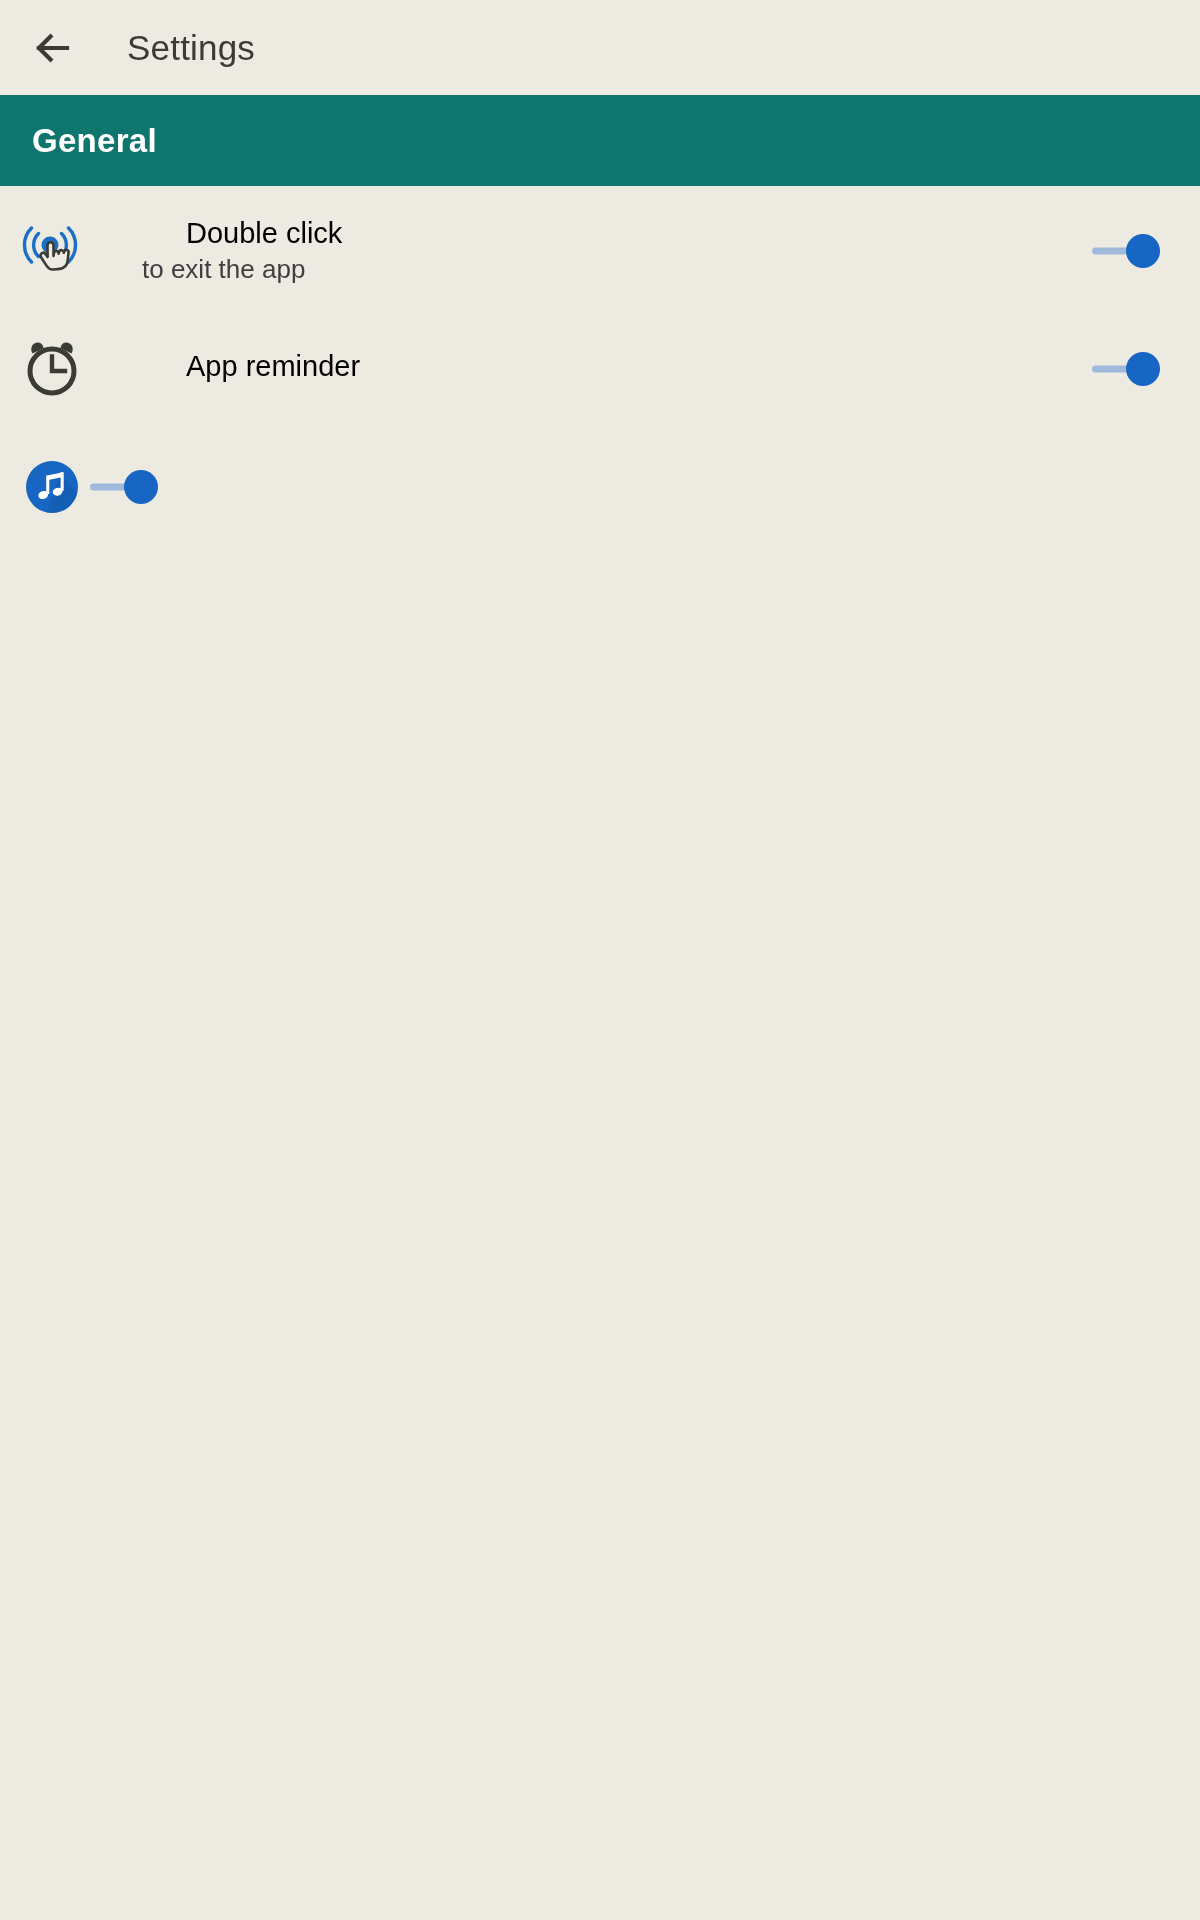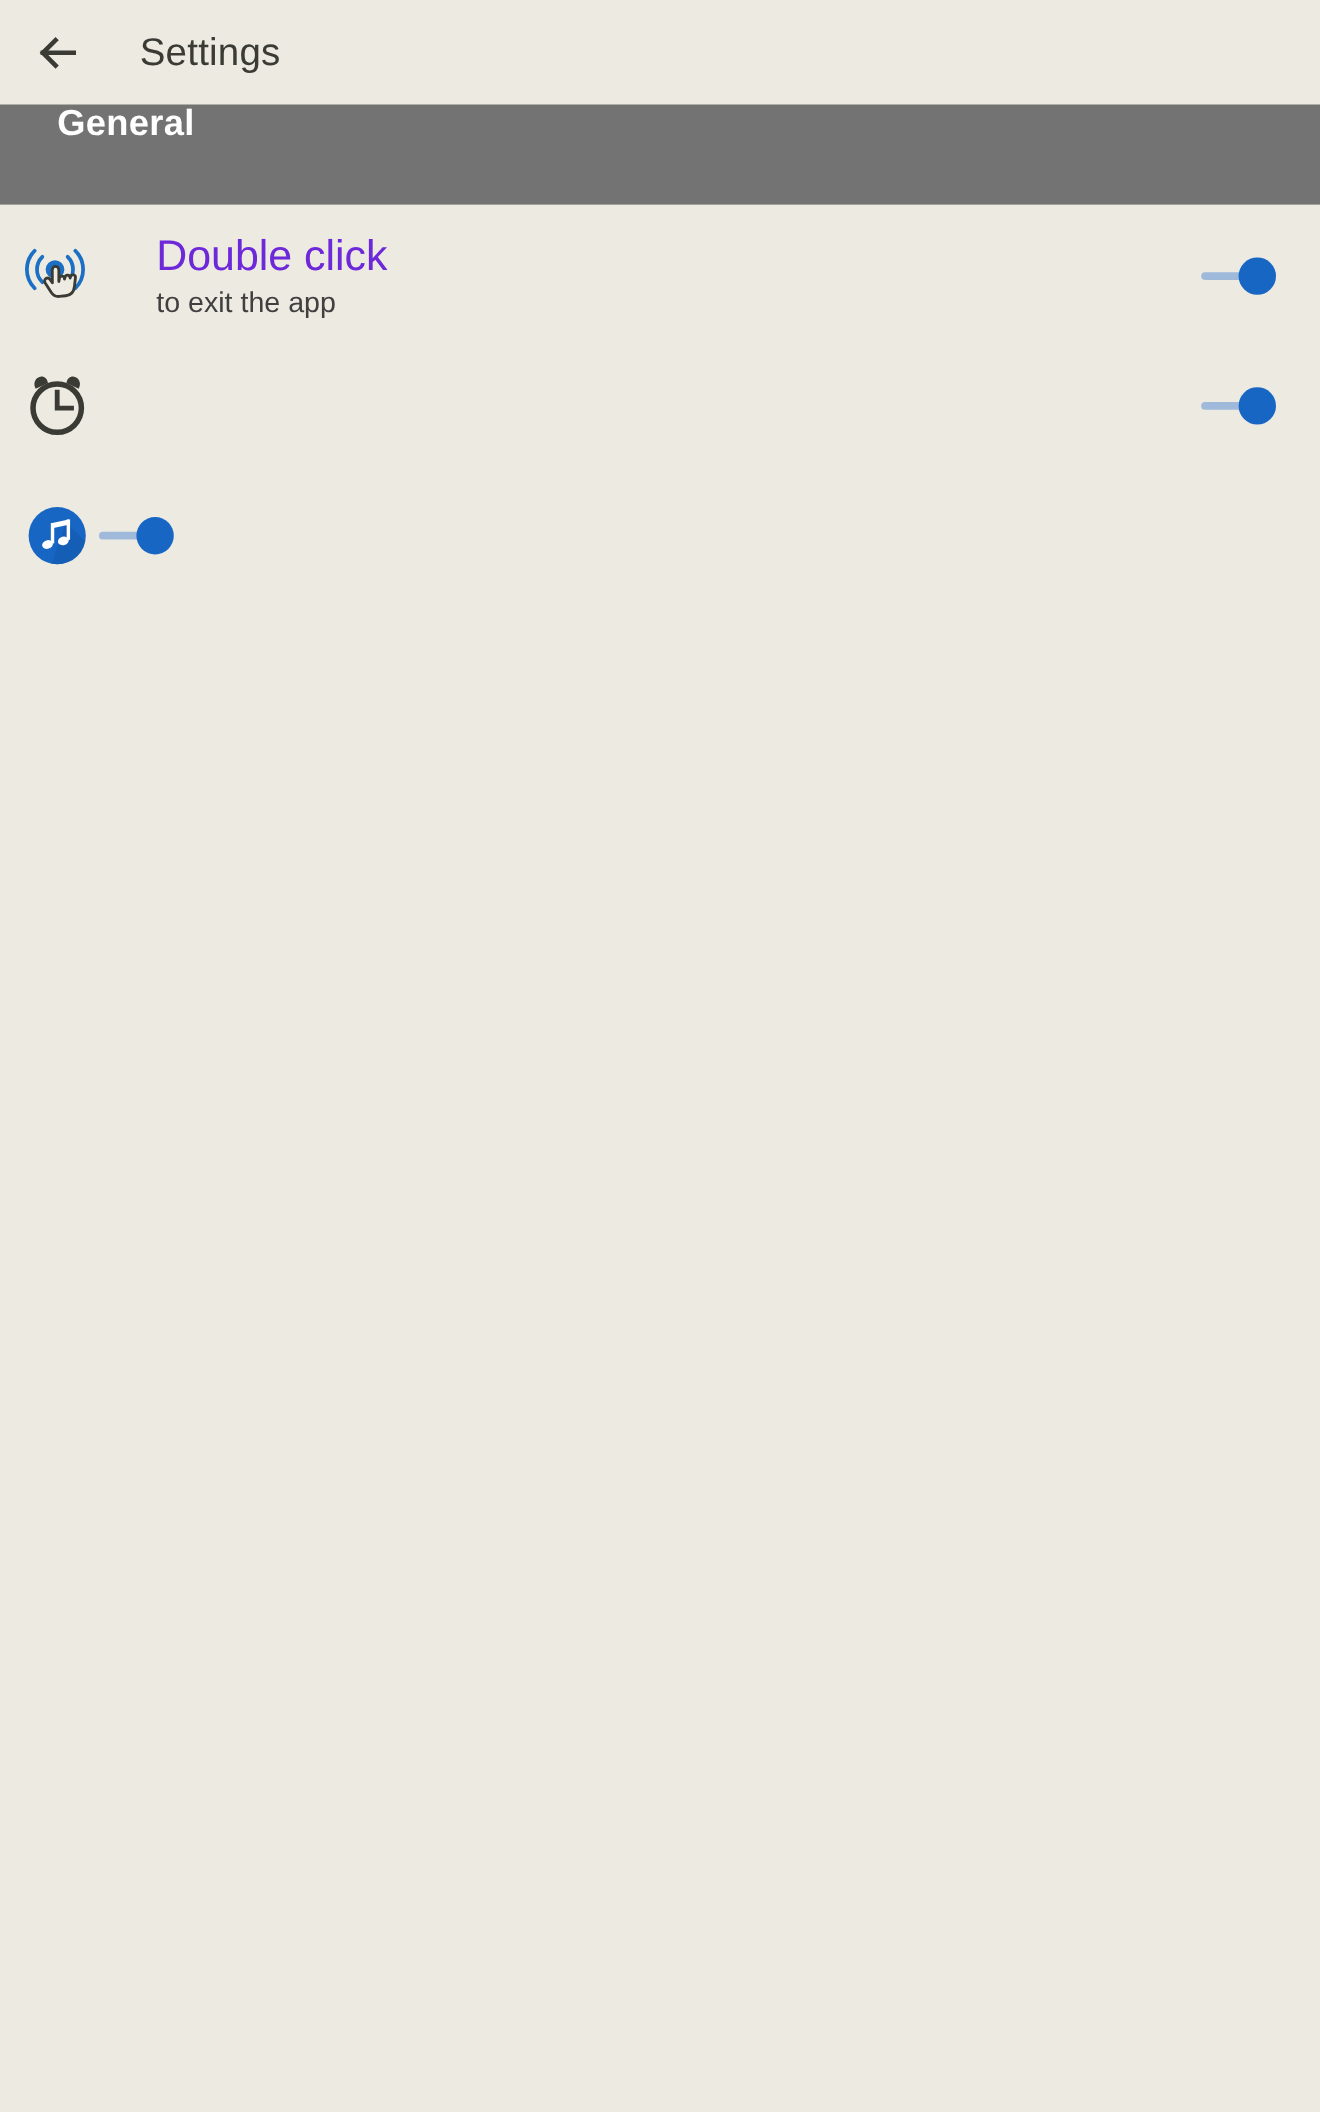--- a/index.html
+++ b/index.html
@@ -38,24 +38,24 @@
     margin-left: 47px;
     font-size: 35px;
     color: #3B3B36;
     letter-spacing: 0.2px;
     line-height: 1;
   }
 
   
   .section-banner {
     height: 91px;
-    background: #737373;
-    display: flex;
-    align-items: flex-start;
-    padding-left: 52px;
+    background: #0f766e;
+    display: flex;
+    align-items: center;
+    padding-left: 32px;
     box-sizing: border-box;
   }
   .section-banner-label {
     color: #FFFFFF;
     font-size: 33px;
     font-weight: bold;
     letter-spacing: 0.3px;
     line-height: 1;
   }
 
@@ -82,24 +82,25 @@
   .row-icon svg { display: block; }
 
   .row-text {
     flex: 1 1 auto;
     margin-left: 52px;
     display: flex;
     flex-direction: column;
     justify-content: center;
   }
   .row-title {
-    font-size: 39px;
-    color: #6d28d9;
+    font-size: 29px;
+    color: #000000;
     line-height: 1.15;
     margin-bottom: 5px;
+    margin-left: 44px;
   }
   .row-subtitle {
     font-size: 26px;
     color: #404040;
     line-height: 1.15;
   }
 
   
   .toggle {
     flex: 0 0 auto;
@@ -190,20 +191,21 @@
 
         <path d="M16.5 20.5 c-2.5-4.5-1.0-9.0 2.8-10.6 c3.8-1.6 7.6 0.6 8.3 5.2 z" fill="#3B3B36"></path>
         <path d="M55.5 20.5 c2.5-4.5 1.0-9.0-2.8-10.6 c-3.8-1.6-7.6 0.6-8.3 5.2 z" fill="#3B3B36"></path>
 
         <circle cx="36" cy="38" r="22" fill="none" stroke="#3B3B36" stroke-width="5"></circle>
 
         <path d="M36 23.5 L36 38 L49 38" fill="none" stroke="#3B3B36" stroke-width="4.4" stroke-linecap="square" stroke-linejoin="miter"></path>
       </svg>
     </div>
     <div class="row-text">
+      <div class="row-title">App reminder</div>
     </div>
     <div class="toggle">
       <span class="toggle-track"></span>
       <span class="toggle-thumb"></span>
     </div>
   </div>
 
   <div class="setting-row">
     <div class="row-icon">
       <svg width="72" height="72" viewBox="0 0 72 72">

